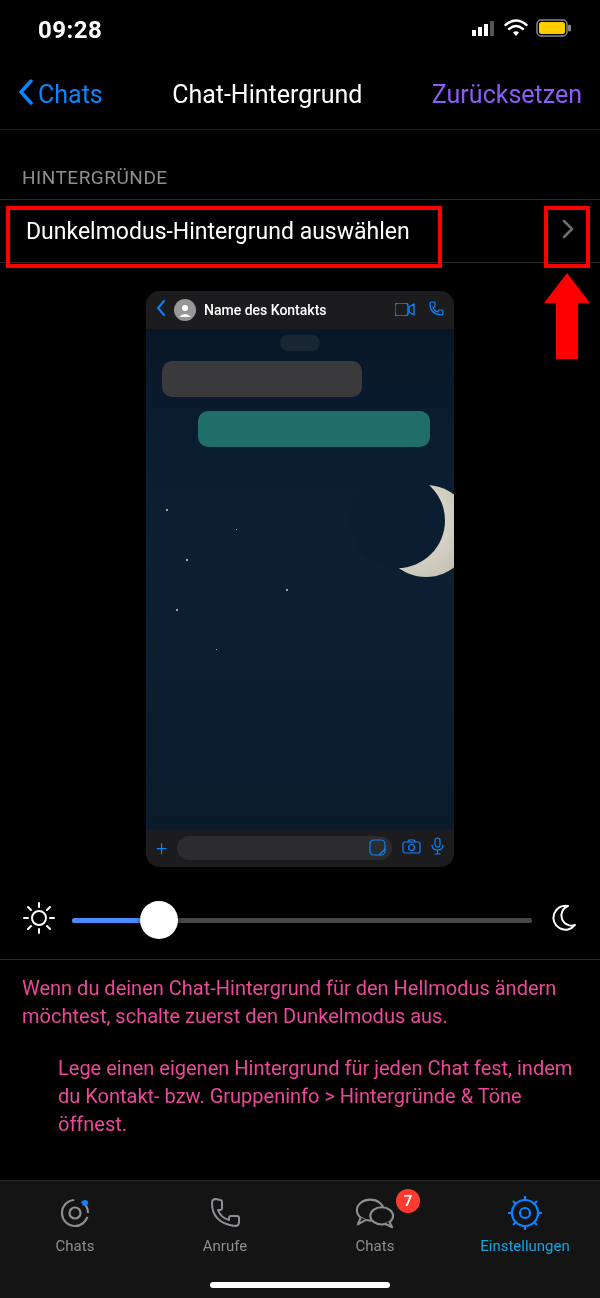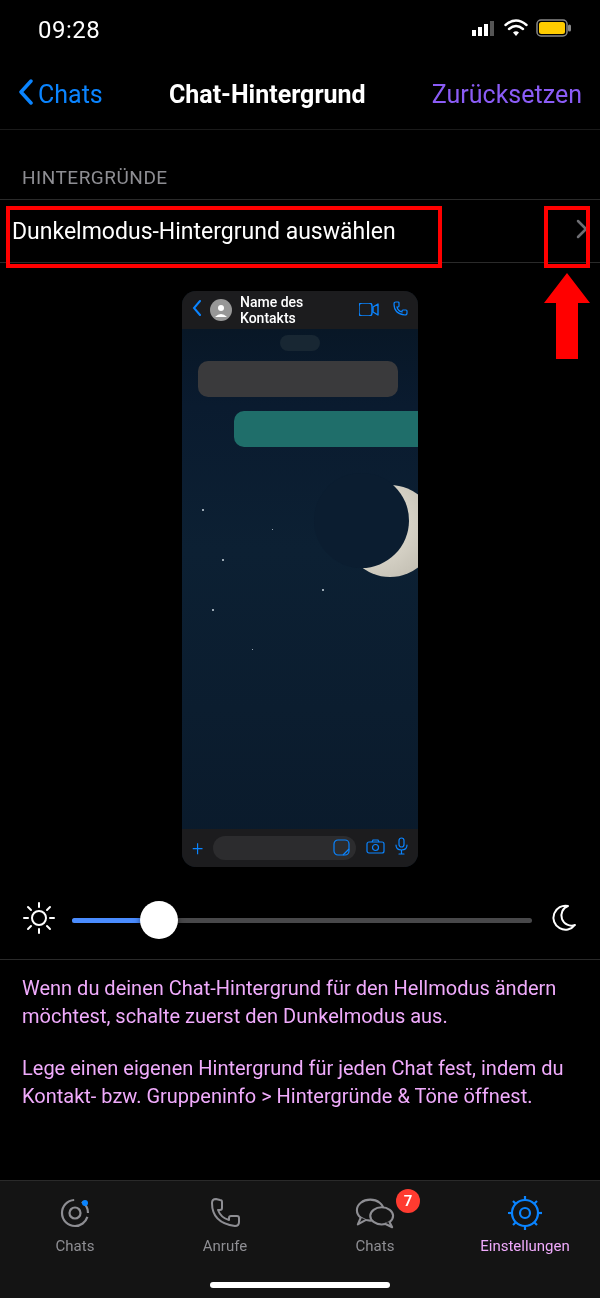--- a/index.html
+++ b/index.html
@@ -1,43 +1,43 @@
 <!DOCTYPE html>
 <html><head>
 <meta charset="utf-8">
 <style>
   * { margin: 0; padding: 0; box-sizing: border-box; font-family: -apple-system, BlinkMacSystemFont, "Segoe UI", Roboto, Helvetica, Arial, sans-serif; -webkit-font-smoothing: antialiased; }
   body { width: 600px; height: 1298px; background: #000; color: #fff; position: relative; overflow: hidden; }
 
   
   .status-bar { height: 60px; display: flex; align-items: center; justify-content: space-between; padding: 0 28px 0 38px; }
-  .status-time { font-size: 24px; font-weight: 400; letter-spacing: 0.5px; }
+  .status-time { font-size: 24px; font-weight: 700; letter-spacing: 0.5px; }
   .status-icons { display: flex; align-items: center; gap: 8px; }
 
   
   .nav-bar { height: 70px; display: flex; align-items: center; justify-content: space-between; padding: 0 18px; border-bottom: 1px solid #1a1a1a; }
   .nav-left { display: flex; align-items: center; gap: 4px; color: #0a84ff; font-size: 25px; }
-  .nav-title { font-size: 25px; font-weight: 700; color: #fff; text-align: center; }
+  .nav-title { font-size: 25px; font-weight: 400; color: #fff; text-align: center; }
   .nav-right { color: #8b5cf6; font-size: 25px; }
 
   
   .section-header { padding: 36px 22px 10px; color: #8e8e93; font-size: 19px; letter-spacing: 0.5px; }
 
   
-  .list-row { height: 64px; display: flex; align-items: center; justify-content: space-between; padding: 0 12px; border-top: 1px solid #2a2a2a; border-bottom: 1px solid #2a2a2a; position: relative; }
+  .list-row { height: 64px; display: flex; align-items: center; justify-content: space-between; padding: 0 26px; border-top: 1px solid #2a2a2a; border-bottom: 1px solid #2a2a2a; position: relative; }
   .list-row-label { font-size: 23px; color: #fff; }
 
   
   .hl-box-1 { position: absolute; left: 6px; top: 206px; width: 436px; height: 62px; border: 4px solid #ff0000; pointer-events: none; z-index: 50; }
   .hl-box-2 { position: absolute; right: 10px; top: 206px; width: 46px; height: 62px; border: 4px solid #ff0000; pointer-events: none; z-index: 50; }
   .hl-arrow { position: absolute; right: 10px; top: 273px; width: 46px; height: 86px; z-index: 50; pointer-events:none;}
 
   
   .preview-area { display:flex; justify-content:center; padding: 28px 0 20px; }
-  .preview-phone { width: 236px; height: 576px; background: linear-gradient(180deg,#071522 0%, #0a1b2f 20%, #0c2033 45%, #0a1a2b 100%); border-radius: 14px; overflow: hidden; position: relative; }
+  .preview-phone { width: 308px; height: 576px; background: linear-gradient(180deg,#071522 0%, #0a1b2f 20%, #0c2033 45%, #0a1a2b 100%); border-radius: 14px; overflow: hidden; position: relative; }
   .preview-header { height: 38px; background:#1c1c1e; display:flex; align-items:center; padding:0 10px; gap:8px;}
   .preview-back { color:#0a84ff; }
   .preview-avatar { width:22px; height:22px; border-radius:50%; background:#979797; display:flex; align-items:center; justify-content:center; }
   .preview-name { color:#fff; font-size:14px; font-weight:500; flex:1; }
   .preview-hicons { display:flex; gap:14px; color:#0a84ff; }
 
   .preview-body { position:absolute; inset:38px 0 38px 0; }
   .preview-date { width:40px; height:16px; background:#182733; border-radius:8px; margin:6px auto 10px; }
   .bubble-in { width:200px; height:36px; background:#3a3a3c; border-radius:10px; margin-left:16px; margin-bottom:14px;}
   .bubble-out { width:232px; height:36px; background:#1f6e6a; border-radius:10px; margin-left:52px; }
@@ -50,27 +50,27 @@
   .preview-footer { position:absolute; bottom:0; left:0; right:0; height:38px; background:#1c1c1e; display:flex; align-items:center; padding:0 10px; gap:10px; }
   .preview-input { flex:1; height:24px; background:#2c2c2e; border-radius:12px; }
 
   
   .slider-row { display:flex; align-items:center; gap:16px; padding: 14px 22px 20px; }
   .slider-track { flex:1; height:5px; background:#48484a; border-radius:3px; position:relative; }
   .slider-fill { position:absolute; left:0; top:0; bottom:0; width:19%; background:#4a8cff; border-radius:3px; }
   .slider-thumb { position:absolute; top:50%; left:19%; transform:translate(-50%,-50%); width:38px; height:38px; background:#fff; border-radius:50%; box-shadow:0 2px 6px rgba(0,0,0,0.5); }
 
   
-  .help-text { padding: 14px 22px; color:#f0abfc; font-size:20px; line-height:1.4; border-top:1px solid #2a2a2a;}
-  .help-text p + p { margin-top: 24px; }
+  .help-text { padding: 14px 22px; color:#ec4899; font-size:20px; line-height:1.4; border-top:1px solid #2a2a2a;}
+  .help-text p + p { margin-top: 24px; margin-left: 36px; }
 
   
   .tab-bar { position:absolute; bottom:0; left:0; right:0; height:118px; background:#141414; display:flex; border-top:1px solid #2a2a2a; }
   .tab { flex:1; display:flex; flex-direction:column; align-items:center; justify-content:flex-start; padding-top:14px; gap:6px; color:#8e8e93; font-size:15px; position:relative;}
-  .tab.active { color:#f0abfc; }
+  .tab.active { color:#0ea5e9; }
   .tab-icon { width:40px; height:36px; display:flex; align-items:center; justify-content:center; }
   .badge { position:absolute; top:8px; right:30px; min-width:24px; height:24px; background:#ff3b30; color:#fff; border-radius:12px; display:flex; align-items:center; justify-content:center; font-size:15px; font-weight:600; padding:0 6px;}
 
   .home-indicator { position:absolute; bottom:10px; left:50%; transform:translateX(-50%); width:180px; height:6px; background:#fff; border-radius:3px; }
 </style>
 </head>
 <body>
 
 <div class="status-bar">
   <div class="status-time">09:28</div>

